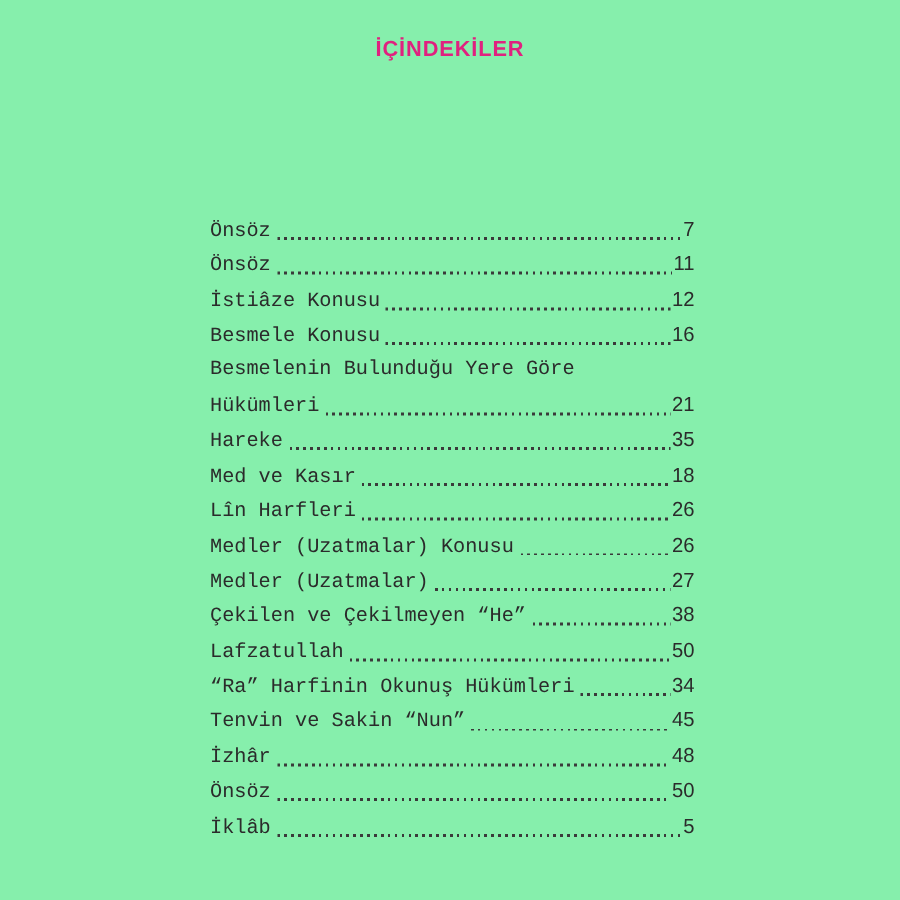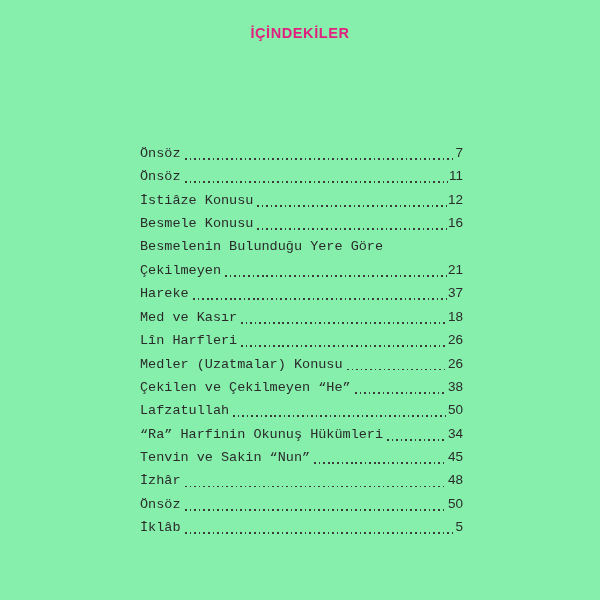--- a/index.html
+++ b/index.html
@@ -88,43 +88,48 @@
       <div class="toc-row">
     <span class="toc-label">Besmele Konusu</span>
     <span class="toc-leader"></span>
     <span class="toc-page">16</span>
   </div>
       <div class="toc-row">
     <span class="toc-label">Besmelenin Bulunduğu Yere Göre</span>
 
   </div>
       <div class="toc-row">
-    <span class="toc-label">Çekilmeyen</span>
+    <span class="toc-label">Hükümleri</span>
     <span class="toc-leader"></span>
     <span class="toc-page">21</span>
   </div>
       <div class="toc-row">
     <span class="toc-label">Hareke</span>
     <span class="toc-leader"></span>
-    <span class="toc-page">37</span>
+    <span class="toc-page">35</span>
   </div>
       <div class="toc-row">
     <span class="toc-label">Med ve Kasır</span>
     <span class="toc-leader"></span>
     <span class="toc-page">18</span>
   </div>
       <div class="toc-row">
     <span class="toc-label">Lîn Harfleri</span>
     <span class="toc-leader"></span>
     <span class="toc-page">26</span>
   </div>
       <div class="toc-row">
     <span class="toc-label">Medler (Uzatmalar) Konusu</span>
     <span class="toc-leader"></span>
     <span class="toc-page">26</span>
+  </div>
+      <div class="toc-row">
+    <span class="toc-label">Medler (Uzatmalar)</span>
+    <span class="toc-leader"></span>
+    <span class="toc-page">27</span>
   </div>
       <div class="toc-row">
     <span class="toc-label">Çekilen ve Çekilmeyen “He”</span>
     <span class="toc-leader"></span>
     <span class="toc-page">38</span>
   </div>
       <div class="toc-row">
     <span class="toc-label">Lafzatullah</span>
     <span class="toc-leader"></span>
     <span class="toc-page">50</span>

